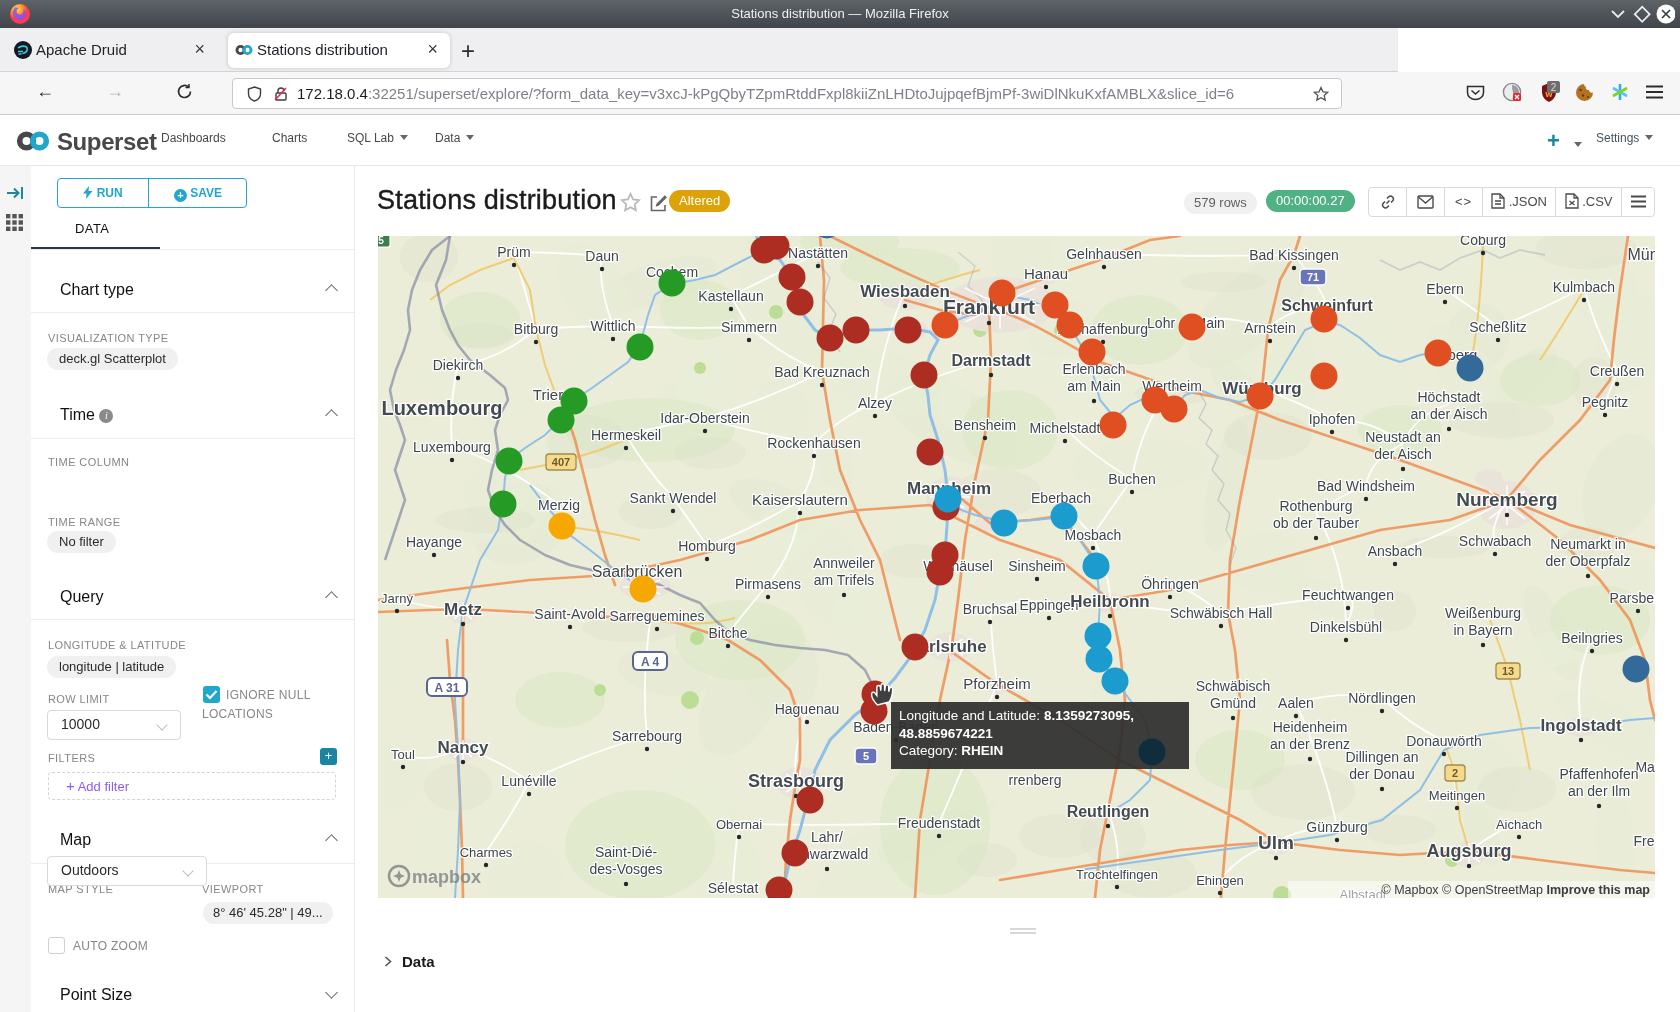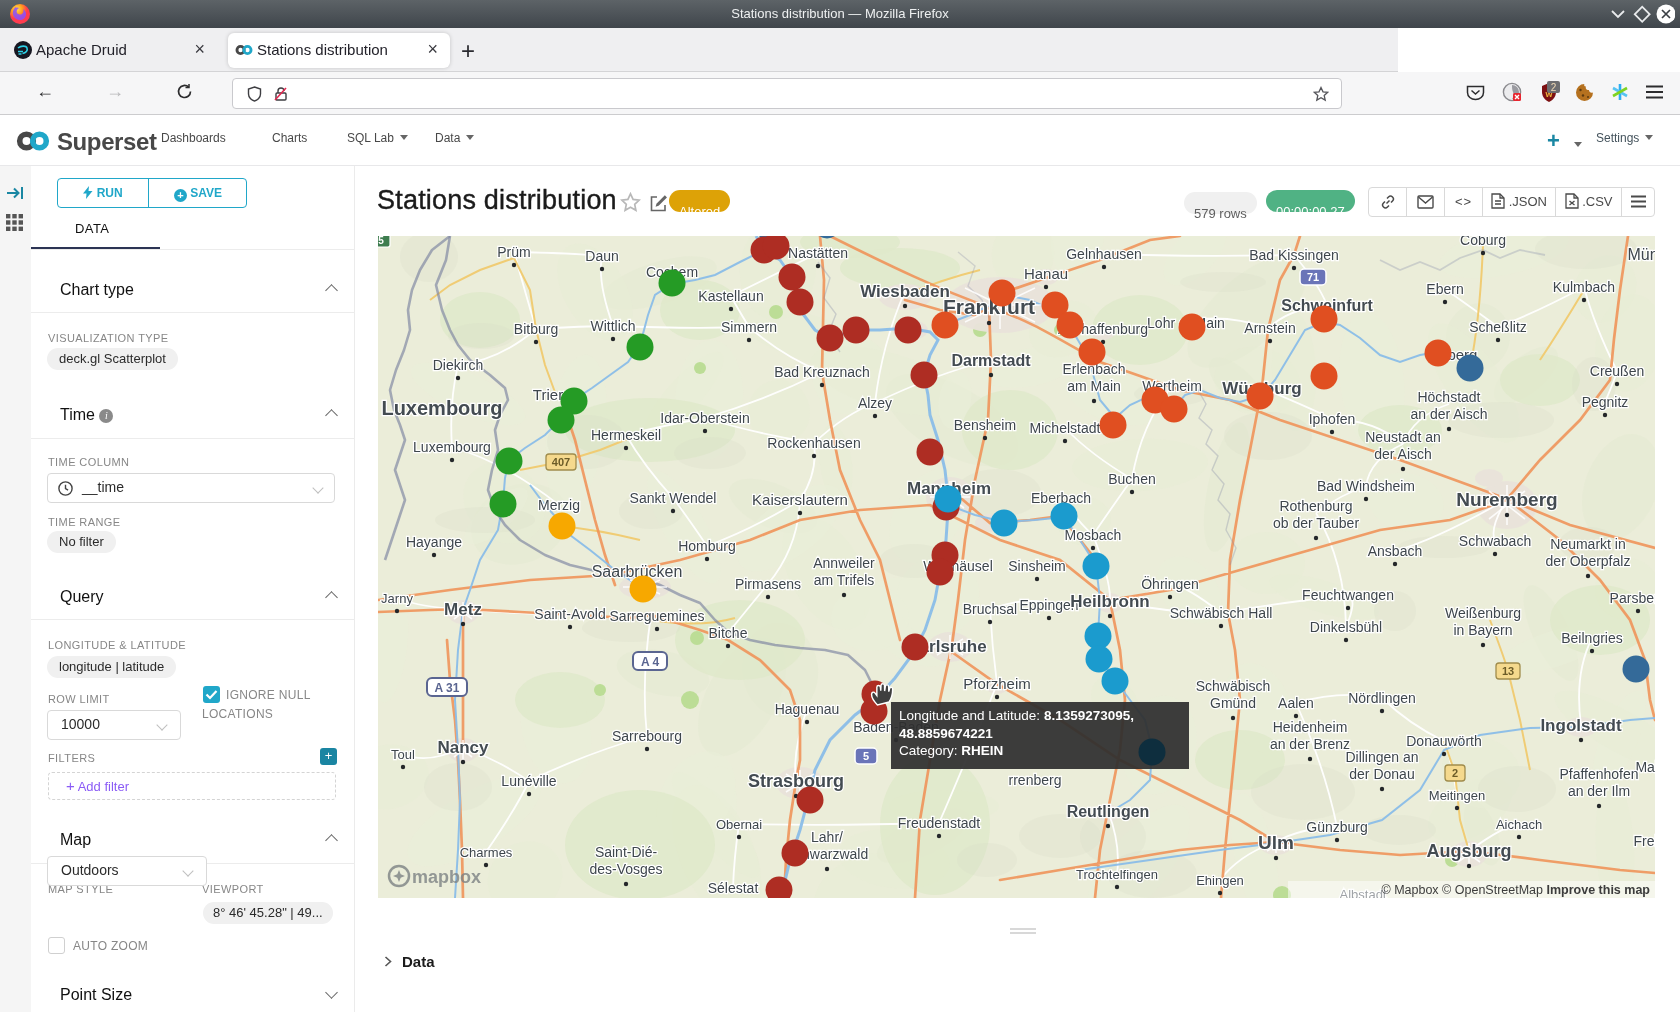--- a/index.html
+++ b/index.html
@@ -35,21 +35,21 @@
 .label{position:absolute;font-size:11px;color:#878787;letter-spacing:.4px}
 .sechead{position:absolute;font-size:16px;color:#111;margin-left:12px;}
 .chev{position:absolute;width:9px;height:9px;border-right:1.7px solid #666;border-bottom:1.7px solid #666}
 .chev.up{transform:rotate(-135deg)}
 .chev.down{transform:rotate(45deg)}
 .divider{position:absolute;left:0;width:324px;height:1px;background:#ececec}
 .pill{position:absolute;background:#f0f0f0;border-radius:11px;font-size:13px;color:#2b2b2b;line-height:22px;height:22px;padding:0 12px;white-space:nowrap}
 .selbox{position:absolute;height:30px;border:1px solid #d9d9d9;border-radius:4px;background:#fff;font-size:14px;color:#2b2b2b}
 .dchev{position:absolute;width:8px;height:8px;border-right:1.4px solid #bfbfbf;border-bottom:1.4px solid #bfbfbf;transform:rotate(45deg)}
 
-.hpill{position:absolute;border-radius:11px;font-size:13px;height:22px;line-height:22px;padding:11px 10px}
+.hpill{position:absolute;border-radius:11px;font-size:13px;height:22px;line-height:22px;padding:0 10px}
 .btngroup{position:absolute;left:1012px;top:21px;height:30px;border:1px solid #d9d9d9;border-radius:4px;background:#fff}
 .bseg{position:absolute;top:0;height:28px;border-right:1px solid #d9d9d9;color:#4a4a4a;font-size:13px;text-align:center}
 </style>
 </head>
 <body>
 <div id="titlebar">
  <svg class="abs" style="left:8px;top:2px" width="24" height="24" viewBox="0 0 24 24">
   <defs>
         <radialGradient id="ffo" cx="35%" cy="25%">
           <stop offset="0%" stop-color="#ffe14d"></stop>
@@ -97,20 +97,21 @@
     </svg>
  <div id="field">
    <svg class="abs" style="left:14px;top:7px" width="15" height="16" viewBox="0 0 15 16" fill="none" stroke="#3e3e42" stroke-width="1.4">
         <path d="M7.5 1l6 2v5c0 4-3.5 6.5-6 7-2.5-.5-6-3-6-7V3z"></path>
       </svg>
    <svg class="abs" style="left:40px;top:7px" width="16" height="16" viewBox="0 0 16 16">
         <rect x="3" y="7" width="10" height="7" rx="1" fill="none" stroke="#3e3e42" stroke-width="1.4"></rect>
         <path d="M5 7V5a3 3 0 0 1 6 0" fill="none" stroke="#3e3e42" stroke-width="1.4"></path>
         <path d="M2 14L13 2" stroke="#e22850" stroke-width="1.6"></path>
       </svg>
+   <span class="abs" style="left:64px;top:6px"><span class="host">172.18.0.4</span><span class="rest">:32251/superset/explore/?form_data_key=v3xcJ-kPgQbyTZpmRtddFxpl8kiiZnLHDtoJujpqefBjmPf-3wiDlNkuKxfAMBLX&amp;slice_id=6</span></span>
    <svg class="abs" style="right:12px;top:7px" width="16" height="16" viewBox="0 0 16 16" fill="none" stroke="#55555a" stroke-width="1.3">
         <path d="M8 1.5l2 4.3 4.7.5-3.5 3.2 1 4.6L8 11.7l-4.2 2.4 1-4.6L1.3 6.3 6 5.8z"></path>
       </svg>
  </div>
  <svg class="abs" style="left:1466px;top:83px" width="19" height="18" viewBox="0 0 19 18" fill="none" stroke="#2c2c2e" stroke-width="1.5">
       <path d="M1.5 3.5h16v6c0 4-3.5 7-8 7s-8-3-8-7z"></path>
       <path d="M5.5 7.5l4 3.5 4-3.5"></path>
     </svg>
  <svg class="abs" style="left:1502px;top:82px" width="20" height="20" viewBox="0 0 20 20">
       <circle cx="10" cy="10" r="8.6" fill="#ececee" stroke="#8a8a8e" stroke-width="1.4"></circle>
@@ -185,28 +186,20 @@
  <div class="sechead" style="left:17px;top:115px">Chart type</div>
  <div class="chev up" style="left:296px;top:120px"></div>
  <div class="divider" style="top:146px"></div>
  <div class="label" style="left:17px;top:166px">VISUALIZATION TYPE</div>
  <div class="pill" style="left:16px;top:182px">deck.gl Scatterplot</div>
 
  <div class="sechead" style="left:17px;top:240px">Time <span style="display:inline-block;width:14px;height:14px;border-radius:50%;background:#8a8a8a;color:#fff;font-size:10px;text-align:center;line-height:14px;vertical-align:1px;font-style:italic;font-family:'Liberation Serif',serif">i</span></div>
  <div class="chev up" style="left:296px;top:245px"></div>
  <div class="divider" style="top:272px"></div>
  <div class="label" style="left:17px;top:290px">TIME COLUMN</div>
- <div class="selbox" style="left:16px;top:307px;width:288px">
-   <svg class="abs" style="left:10px;top:7px" width="15" height="15" viewBox="0 0 15 15" fill="none" stroke="#444" stroke-width="1.4">
-        <circle cx="7.5" cy="7.5" r="6.6"></circle>
-        <path d="M7.5 3.8v3.9l2.6 1.5"></path>
-      </svg>
-   <span class="abs" style="left:34px;top:5px">__time</span>
-   <div class="dchev" style="right:12px;top:10px"></div>
- </div>
  <div class="label" style="left:17px;top:350px">TIME RANGE</div>
  <div class="pill" style="left:16px;top:365px">No filter</div>
 
  <div class="sechead" style="left:17px;top:422px">Query</div>
  <div class="chev up" style="left:296px;top:427px"></div>
  <div class="divider" style="top:453px"></div>
  <div class="label" style="left:17px;top:473px">LONGITUDE &amp; LATITUDE</div>
  <div class="pill" style="left:16px;top:490px">longitude | latitude</div>
  <div class="label" style="left:17px;top:527px">ROW LIMIT</div>
  <div class="selbox" style="left:16px;top:544px;width:134px">

